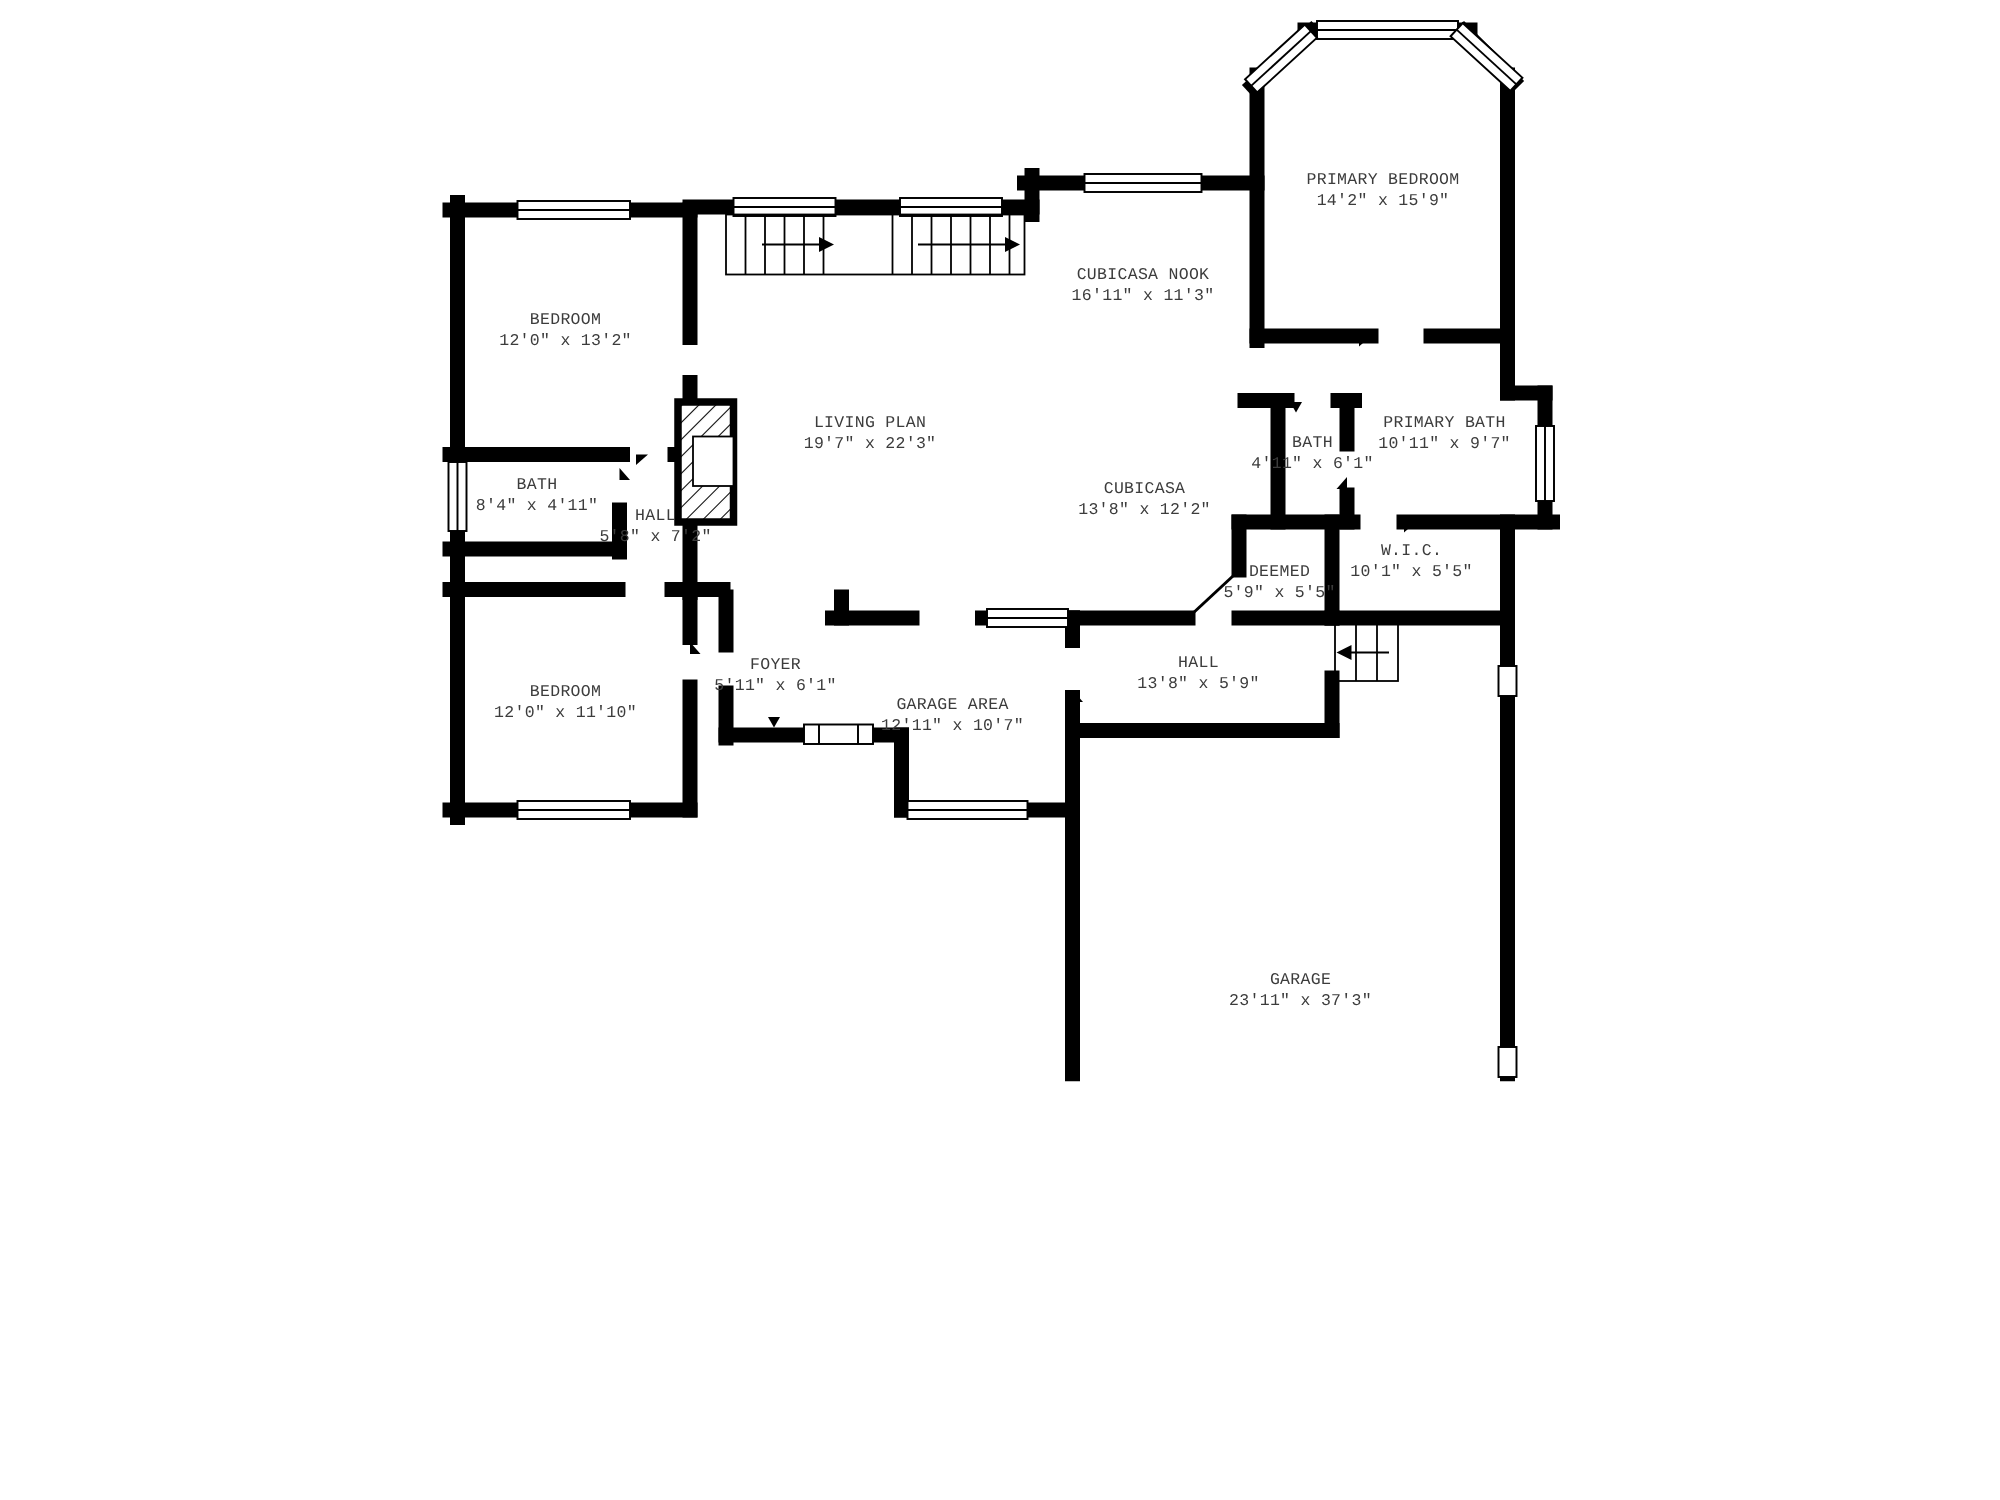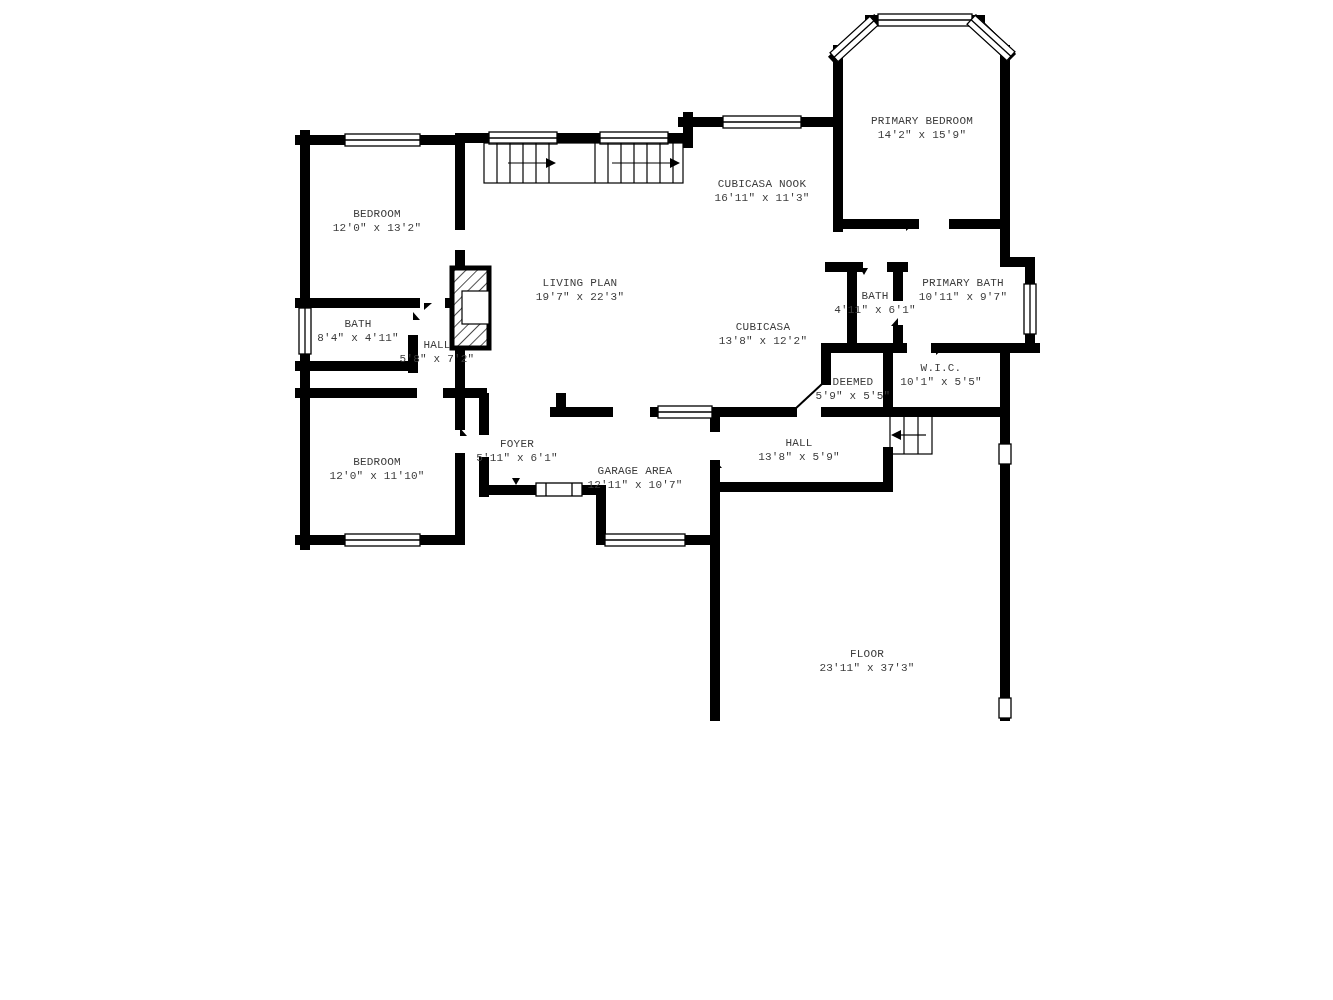--- a/index.html
+++ b/index.html
@@ -271,18 +271,18 @@
   </div>
   <div class="room-label" style="left:635px;top:478px">
     <div class="room-name">GARAGE AREA</div>
     <div class="room-dims">12'11" x 10'7"</div>
   </div>
   <div class="room-label" style="left:799px;top:450px">
     <div class="room-name">HALL</div>
     <div class="room-dims">13'8" x 5'9"</div>
   </div>
   <div class="room-label" style="left:867px;top:661px">
-    <div class="room-name">FLOOR</div>
+    <div class="room-name">GARAGE</div>
     <div class="room-dims">23'11" x 37'3"</div>
   </div>
 
 
 </div>
 
 </body></html>

